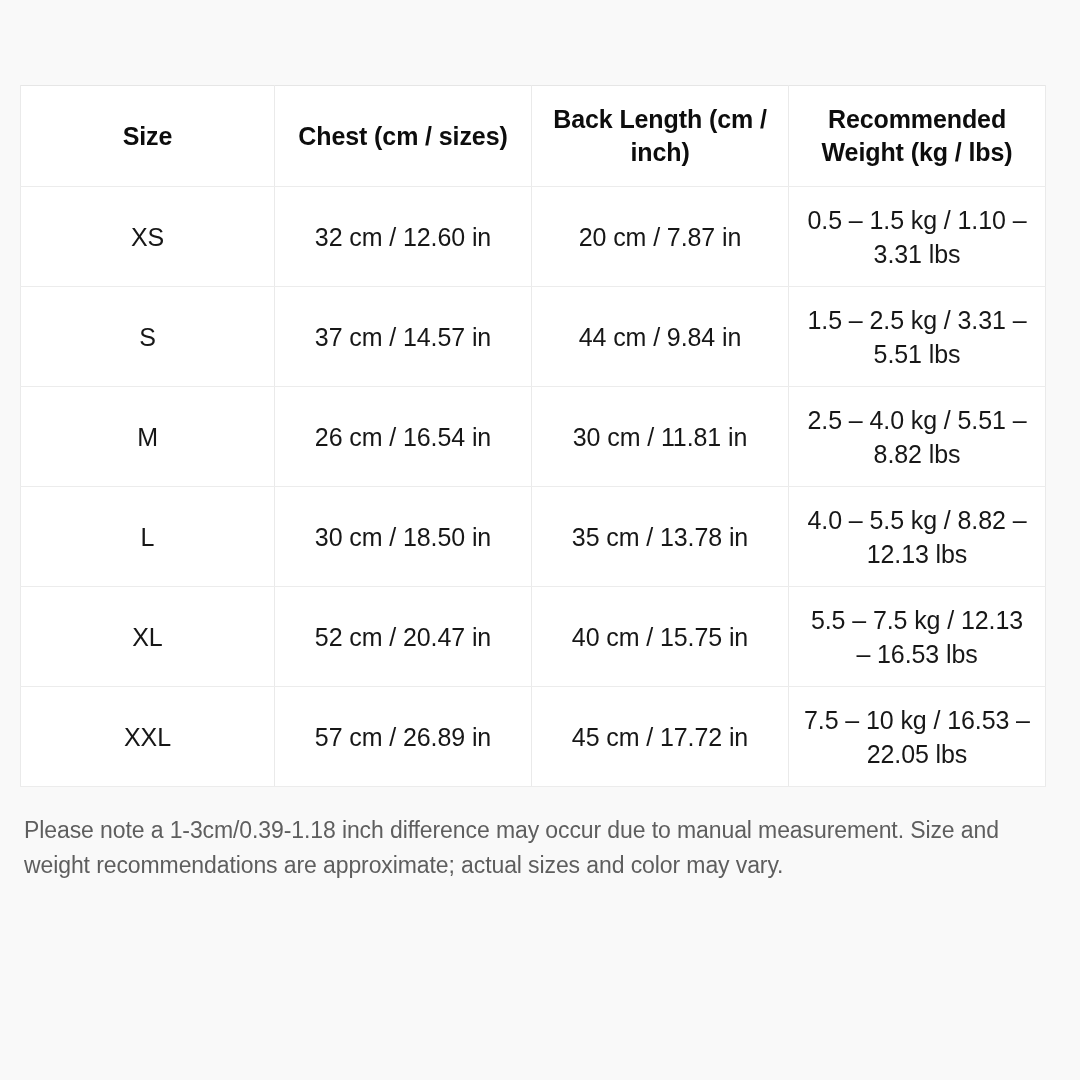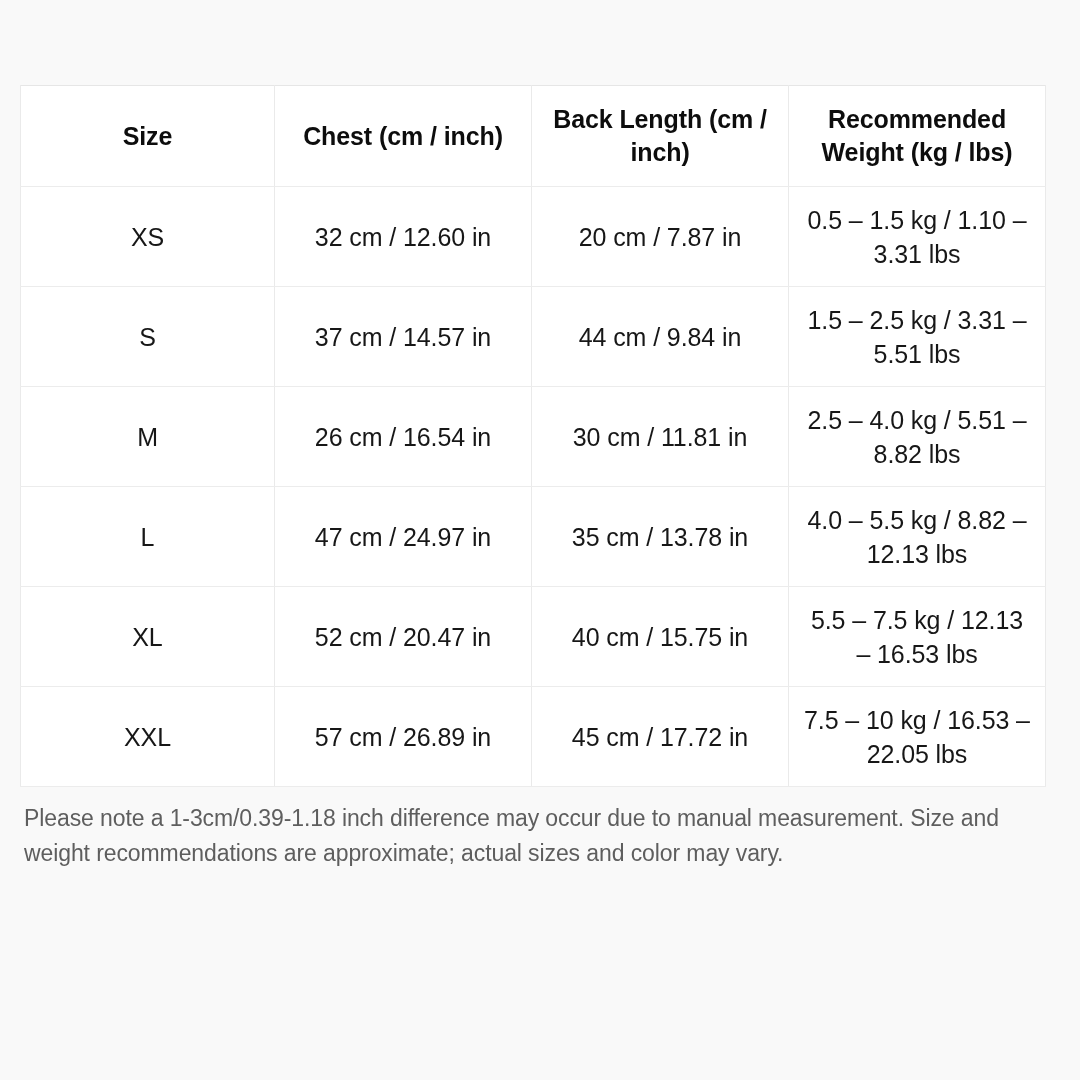--- a/index.html
+++ b/index.html
@@ -70,21 +70,21 @@
     line-height: 1.36;
     letter-spacing: -0.1px;
   }
 
   table.size-table tbody tr:last-child td {
     border-bottom: 1px solid #ececec;
   }
 
   .footnote {
     width: 1025px;
-    margin-top: 14px;
+    margin-top: 26px;
     padding-left: 4px;
     box-sizing: border-box;
     font-size: 23px;
     line-height: 1.52;
     color: #5e5e5e;
     letter-spacing: -0.1px;
   }
 </style>
 </head>
 <body>
@@ -94,21 +94,21 @@
   <table class="size-table">
     <colgroup>
       <col class="c-size">
       <col class="c-chest">
       <col class="c-back">
       <col class="c-weight">
     </colgroup>
     <thead>
       <tr>
         <th>Size</th>
-        <th>Chest (cm / inch)</th>
+        <th>Chest (cm / sizes)</th>
         <th>Back Length (cm / inch)</th>
         <th>Recommended Weight (kg / lbs)</th>
       </tr>
     </thead>
     <tbody>
       <tr>
         <td>XS</td>
         <td>32 cm / 12.60 in</td>
         <td>20 cm / 7.87 in</td>
         <td>0.5 – 1.5 kg / 1.10 – 3.31 lbs</td>
@@ -120,21 +120,21 @@
         <td>1.5 – 2.5 kg / 3.31 – 5.51 lbs</td>
       </tr>
       <tr>
         <td>M</td>
         <td>26 cm / 16.54 in</td>
         <td>30 cm / 11.81 in</td>
         <td>2.5 – 4.0 kg / 5.51 – 8.82 lbs</td>
       </tr>
       <tr>
         <td>L</td>
-        <td>47 cm / 24.97 in</td>
+        <td>30 cm / 18.50 in</td>
         <td>35 cm / 13.78 in</td>
         <td>4.0 – 5.5 kg / 8.82 – 12.13 lbs</td>
       </tr>
       <tr>
         <td>XL</td>
         <td>52 cm / 20.47 in</td>
         <td>40 cm / 15.75 in</td>
         <td>5.5 – 7.5 kg / 12.13 – 16.53 lbs</td>
       </tr>
       <tr>

